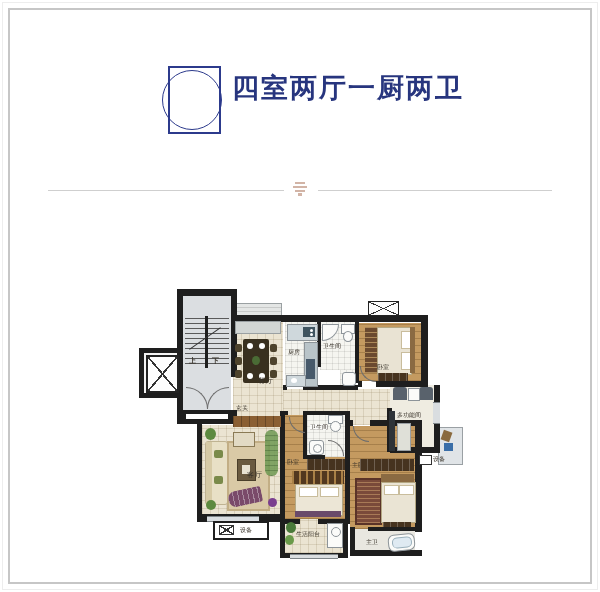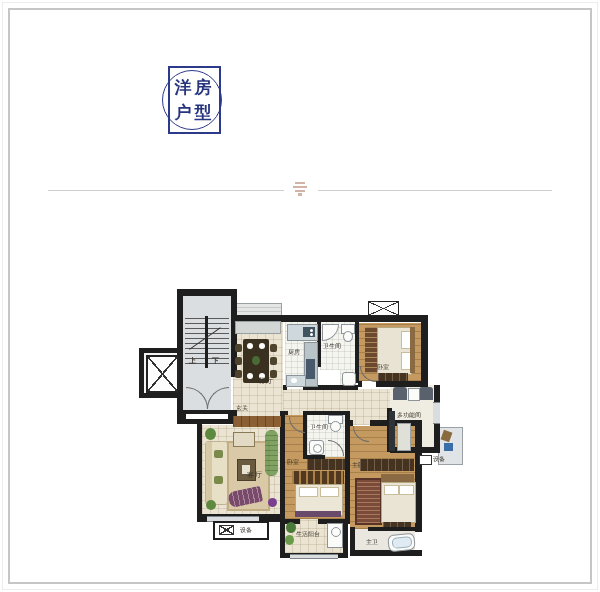--- a/index.html
+++ b/index.html
@@ -49,25 +49,22 @@
 </style>
 </head>
 <body>
 
 <div class="page">
   <div class="frame-outer"></div>
   <div class="frame-inner"></div>
 
   <div class="stamp">
     <div class="stamp-circle"></div>
-    <div class="stamp-text">
-      <div>洋房</div>
-      <div>户型</div>
-    </div>
   </div>
+  <div class="title-line" style="top:70px;font-size:27px;">四室两厅一厨两卫</div>
 
   <div class="divider" style="left:48px;width:236px;"></div>
   <div class="divider" style="left:318px;width:234px;"></div>
   <div class="ornament">
     <div style="left:2px;top:1px;width:10px;height:2px;"></div>
     <div style="left:0;top:5px;width:14px;height:2px;"></div>
     <div style="left:2px;top:9px;width:10px;height:2px;"></div>
     <div style="left:5px;top:12px;width:4px;height:3px;"></div>
   </div>
 

